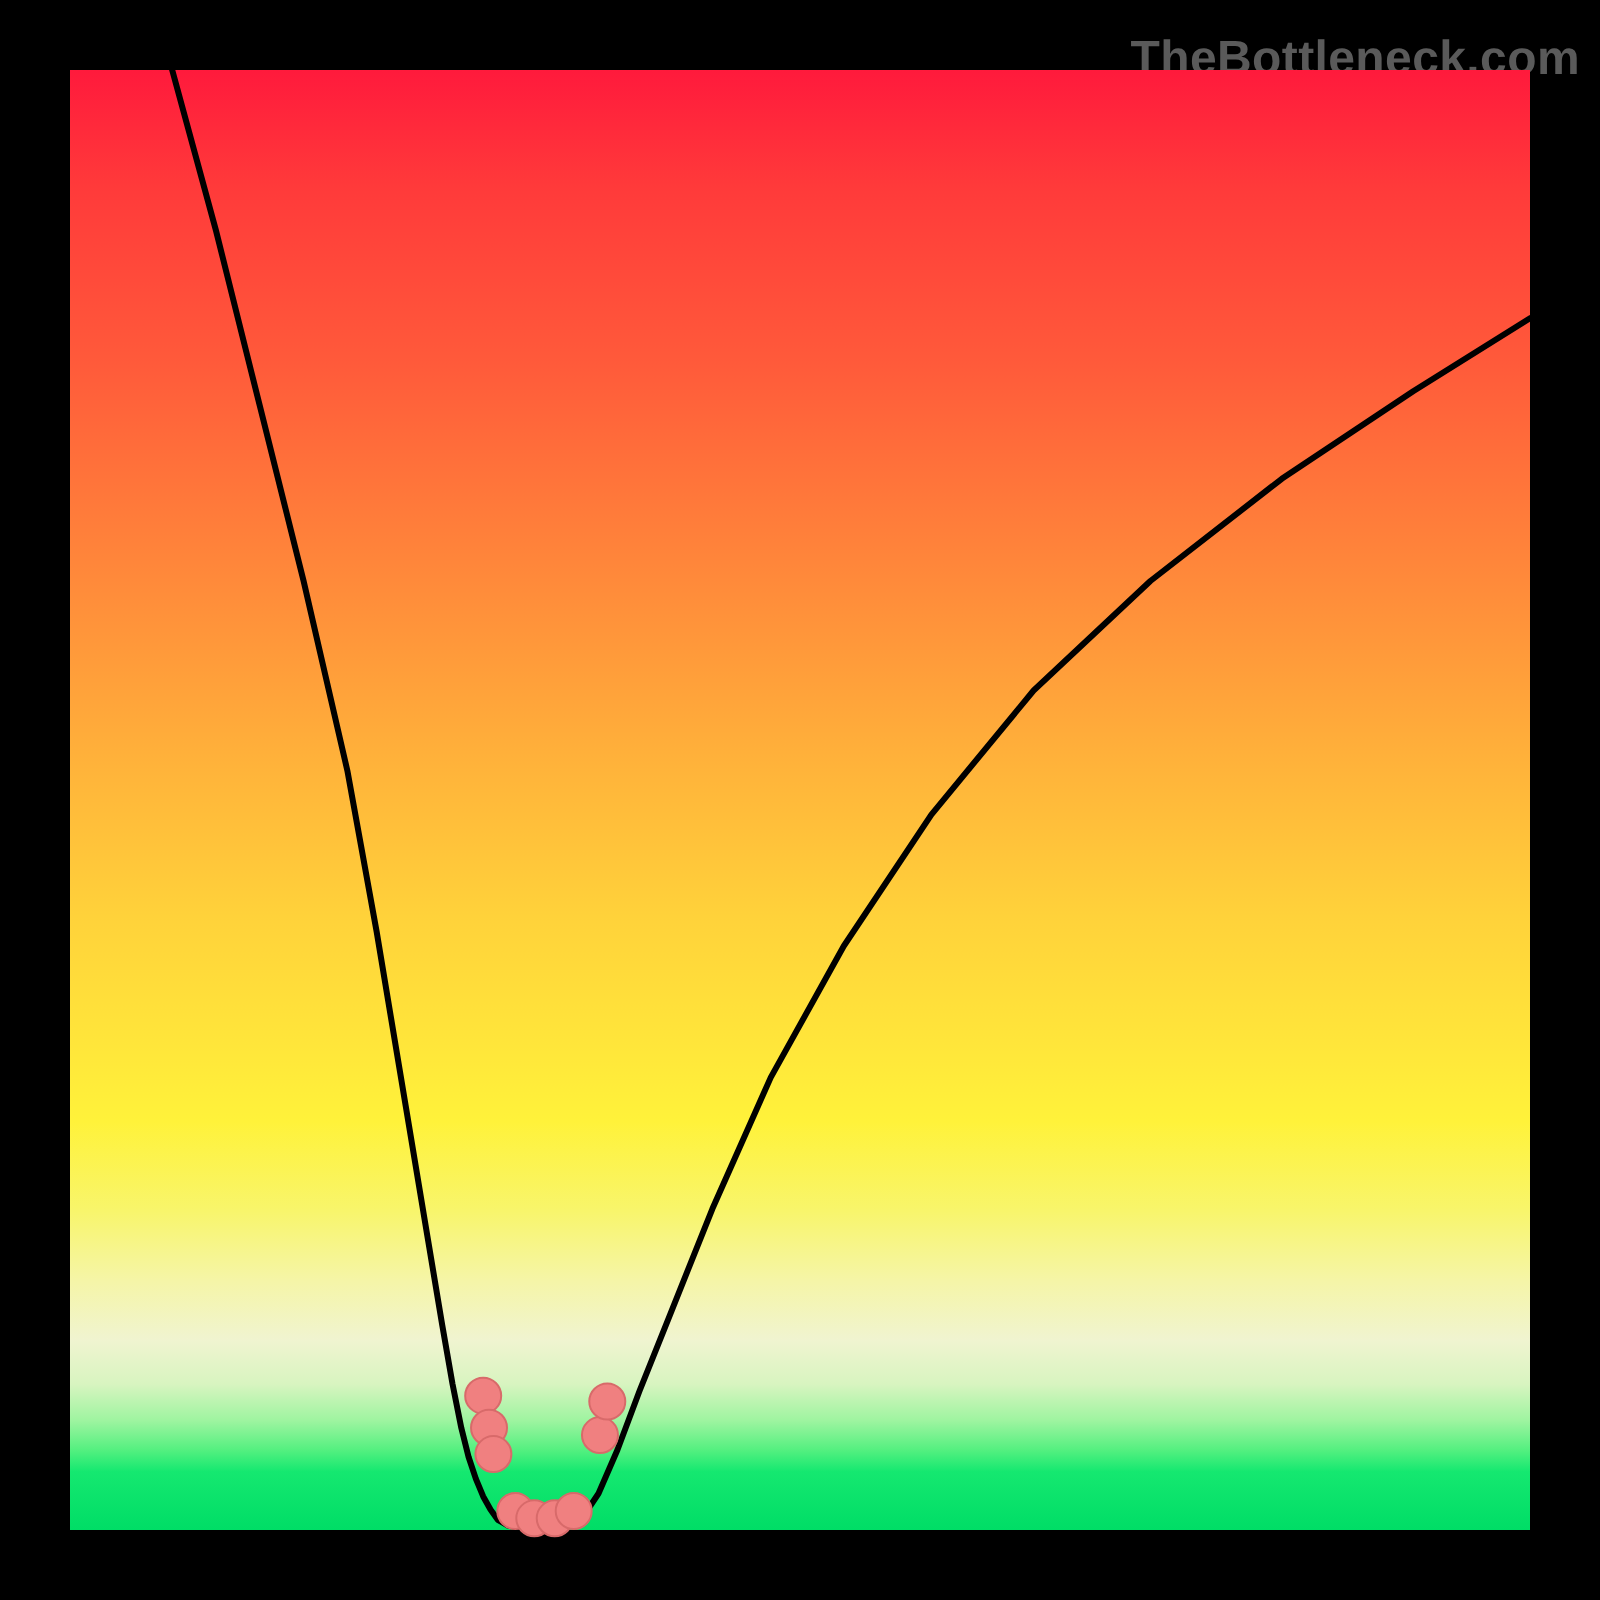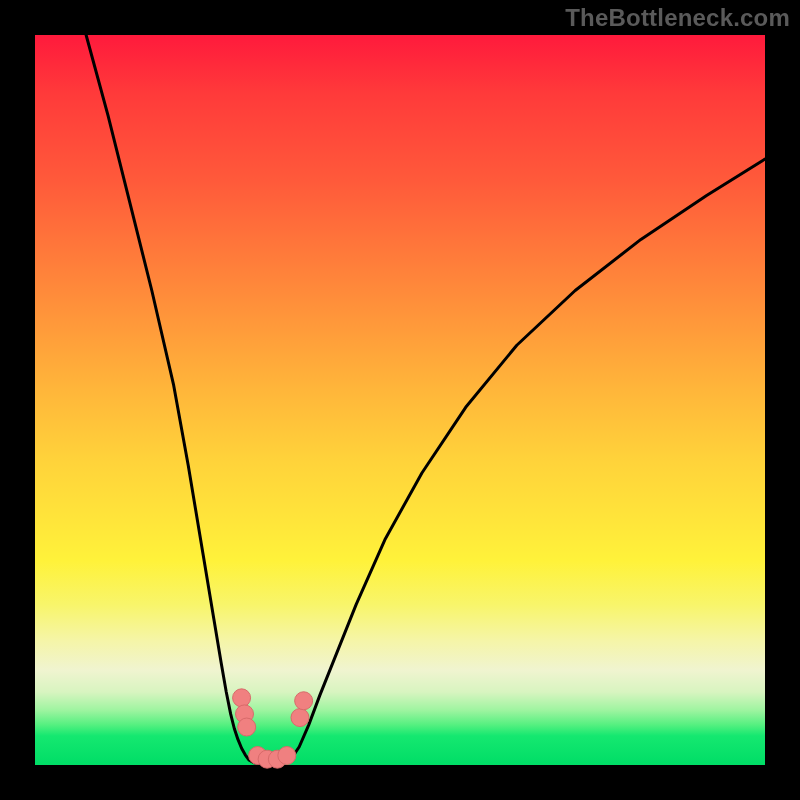--- a/index.html
+++ b/index.html
@@ -48,21 +48,21 @@
   .plot svg {
     position: absolute;
     left: 0;
     top: 0;
     width: 730px;
     height: 730px;
     overflow: visible;
   }
   .watermark {
     position: absolute;
-    top: 4px;
+    top: 16px;
     right: 10px;
     font-size: 24px;
     font-weight: 600;
     color: #5a5a5a;
     letter-spacing: 0.2px;
   }
 </style>
 </head>
 <body>
 

